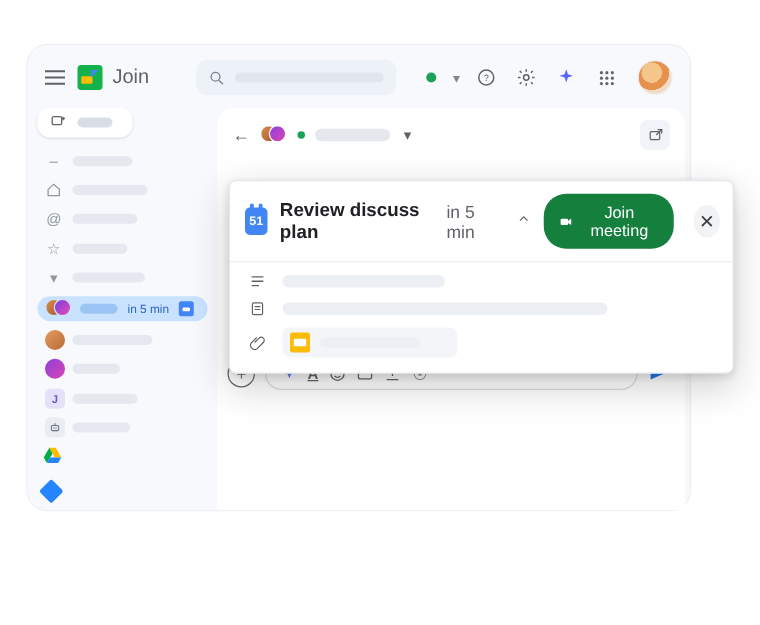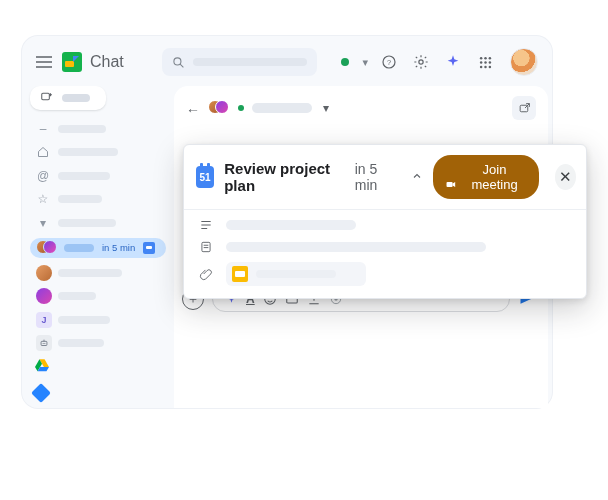--- a/index.html
+++ b/index.html
@@ -229,22 +229,22 @@
     display:flex;align-items:center;justify-content:center;
     color:#fff;font-size:10px;font-weight:700;position:relative;
   }
   .cal-badge::before{content:"";position:absolute;top:-3px;left:4px;width:3px;height:5px;background:#4285f4;border-radius:1px;}
   .cal-badge::after{content:"";position:absolute;top:-3px;right:4px;width:3px;height:5px;background:#4285f4;border-radius:1px;}
   .ev-title{font-size:15px;font-weight:600;color:#202124;}
   .ev-time{font-size:14px;color:#5f6368;margin-left:4px;}
   .ev-chev{color:#5f6368;}
   .join-btn{
     margin-left:auto;
-    display:flex;align-items:flex-end;gap:7px;
-    background:#a16207;color:#fff;
+    display:flex;align-items:center;gap:7px;
+    background:#15803d;color:#fff;
     border:none;border-radius:18px;
     padding:7px 14px 7px 12px;
     font-size:13px;font-weight:500;
     cursor:pointer;
     font-family:inherit;
   }
   .close-pop{
     width:26px;height:26px;border-radius:50%;
     display:flex;align-items:center;justify-content:center;
     color:#3c4043;font-size:15px;margin-left:6px;cursor:pointer;
@@ -275,21 +275,21 @@
     <div class="menu-btn">
       <svg width="16" height="12" viewBox="0 0 16 12">
           <path d="M0 1h16M0 6h16M0 11h16" stroke="#5f6368" stroke-width="1.6"></path>
         </svg>
     </div>
     <div class="product-logo">
       <div class="box"></div>
         <div class="bar"></div>
         <div class="tri"></div>
     </div>
-    <div class="product-name">Chat</div>
+    <div class="product-name">Join</div>
     <div class="spacer1"></div>
     <div class="search">
       <svg width="13" height="13" viewBox="0 0 24 24">
           <circle cx="10" cy="10" r="6.5" fill="none" stroke="#7e858d" stroke-width="2"></circle>
           <line x1="15" y1="15" x2="21" y2="21" stroke="#7e858d" stroke-width="2"></line>
         </svg>
       <div class="skel"></div>
     </div>
     <div class="status-dot"></div>
     <span class="chev">▾</span>
@@ -492,21 +492,21 @@
             </svg>
         </span>
       </div>
     </div>
   </div>
 </div>
 
 <div class="event-pop">
   <div class="ev-head">
     <div class="cal-badge">51</div>
-    <span class="ev-title">Review project plan</span>
+    <span class="ev-title">Review discuss plan</span>
     <span class="ev-time">in 5 min</span>
     <span class="ev-chev" style="margin-left:6px"><svg width="12" height="12" viewBox="0 0 24 24">
           <path d="M6 15l6-6 6 6" fill="none" stroke="#5f6368" stroke-width="2.2"></path>
         </svg></span>
     <button class="join-btn">
       <svg width="15" height="15" viewBox="0 0 24 24">
           <rect x="3" y="7" width="12" height="10" rx="2" fill="#fff"></rect>
           <path d="M15 10l5-3v10l-5-3z" fill="#fff"></path>
         </svg>
       <span>Join meeting</span>

